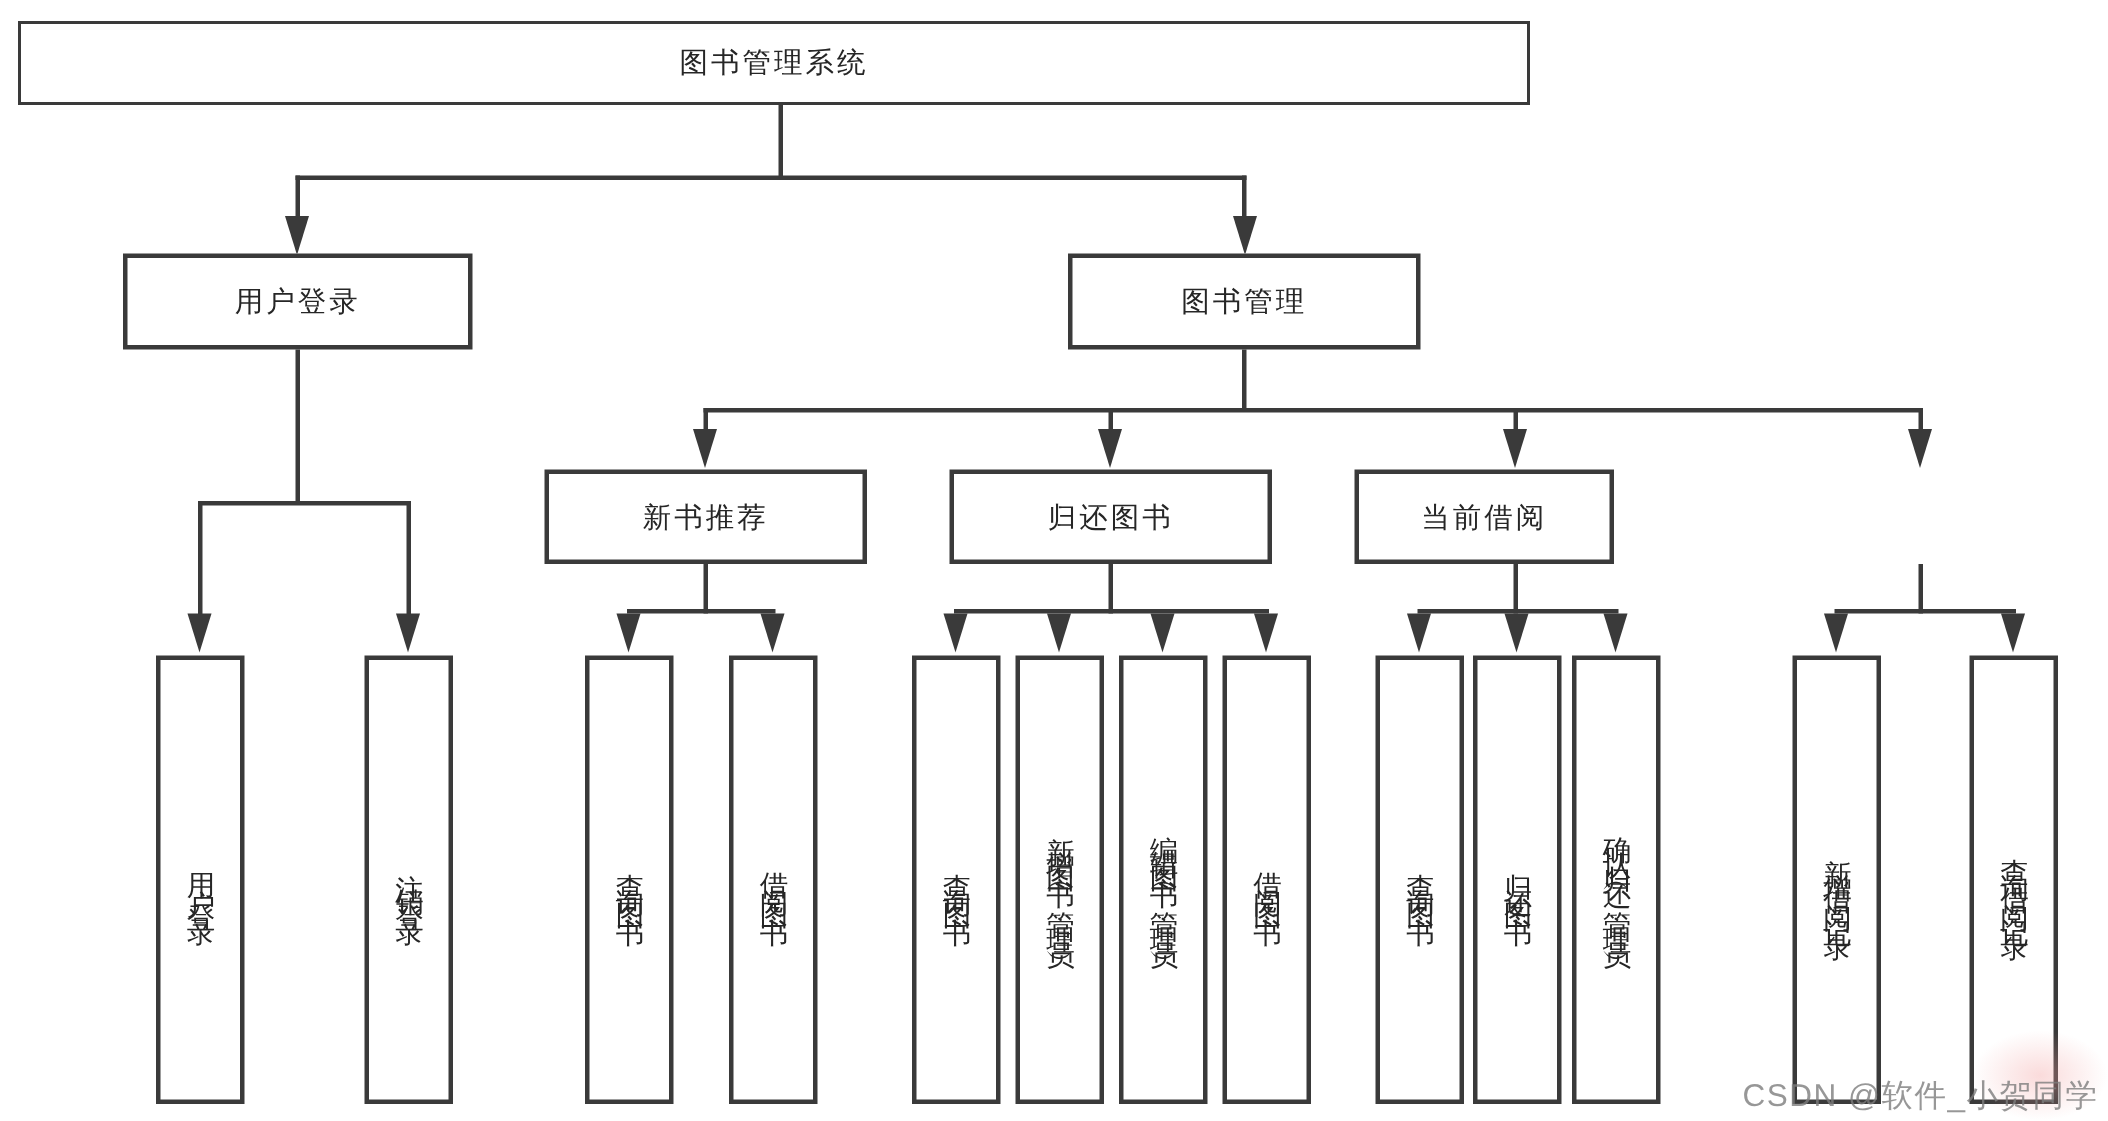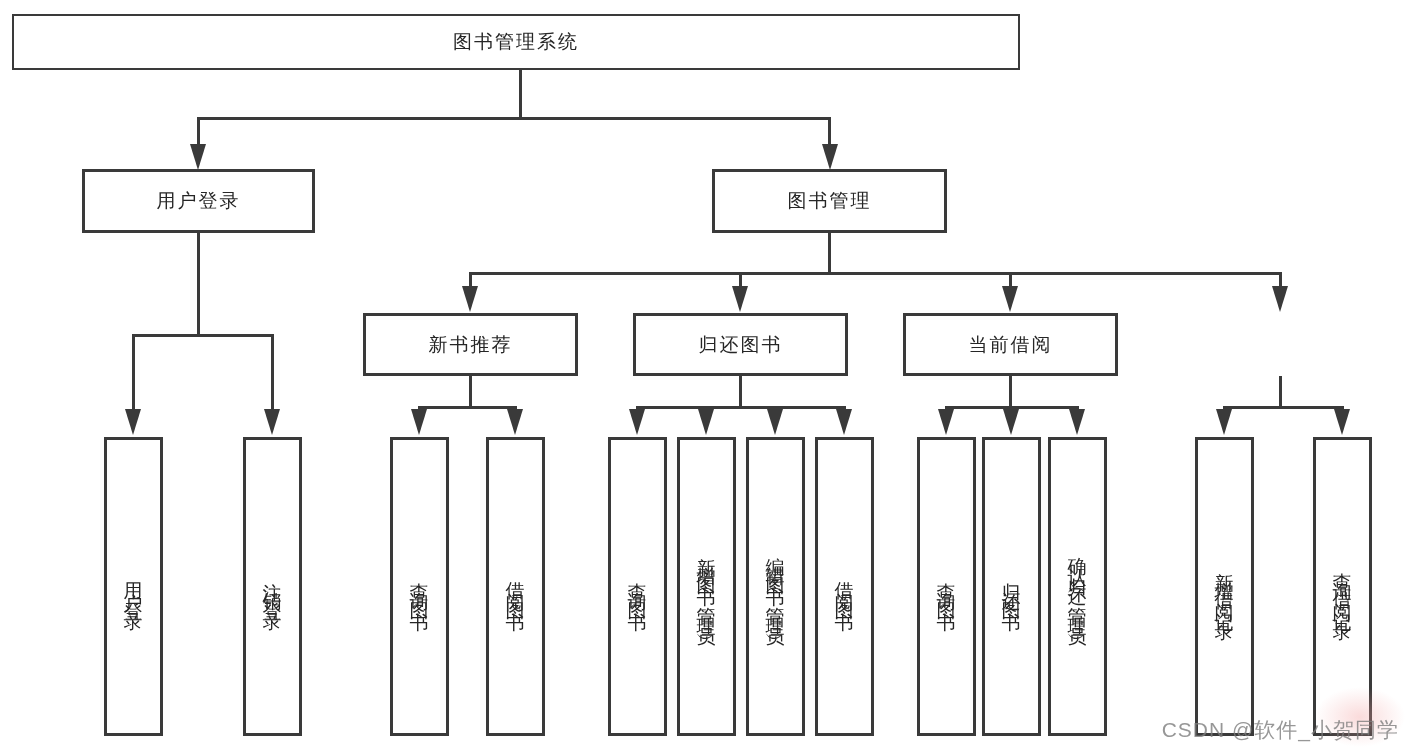--- a/index.html
+++ b/index.html
@@ -78,21 +78,21 @@
   <div class="arrow" style="left:732px;top:286px;"></div>
   <div class="arrow" style="left:1002px;top:286px;"></div>
   <div class="arrow" style="left:1272px;top:286px;"></div>
 
   <div class="box" style="left:363px;top:313px;width:215px;height:63px;">
     <span>新书推荐</span>
   </div>
   <div class="box" style="left:633px;top:313px;width:215px;height:63px;">
     <span>归还图书</span>
   </div>
-  <div class="box" style="left:903px;top:313px;width:215px;height:63px;">
+  <div class="box" style="left:903px;top:313px;width:173px;height:63px;">
     <span>当前借阅</span>
   </div>
 
   <div class="vline" style="left:469px;top:376px;height:33px;"></div>
   <div class="hline" style="left:418px;top:406px;width:99px;"></div>
   <div class="arrow" style="left:411px;top:409px;"></div>
   <div class="arrow" style="left:507px;top:409px;"></div>
 
   <div class="vline" style="left:739px;top:376px;height:33px;"></div>
   <div class="hline" style="left:636px;top:406px;width:210px;"></div>

